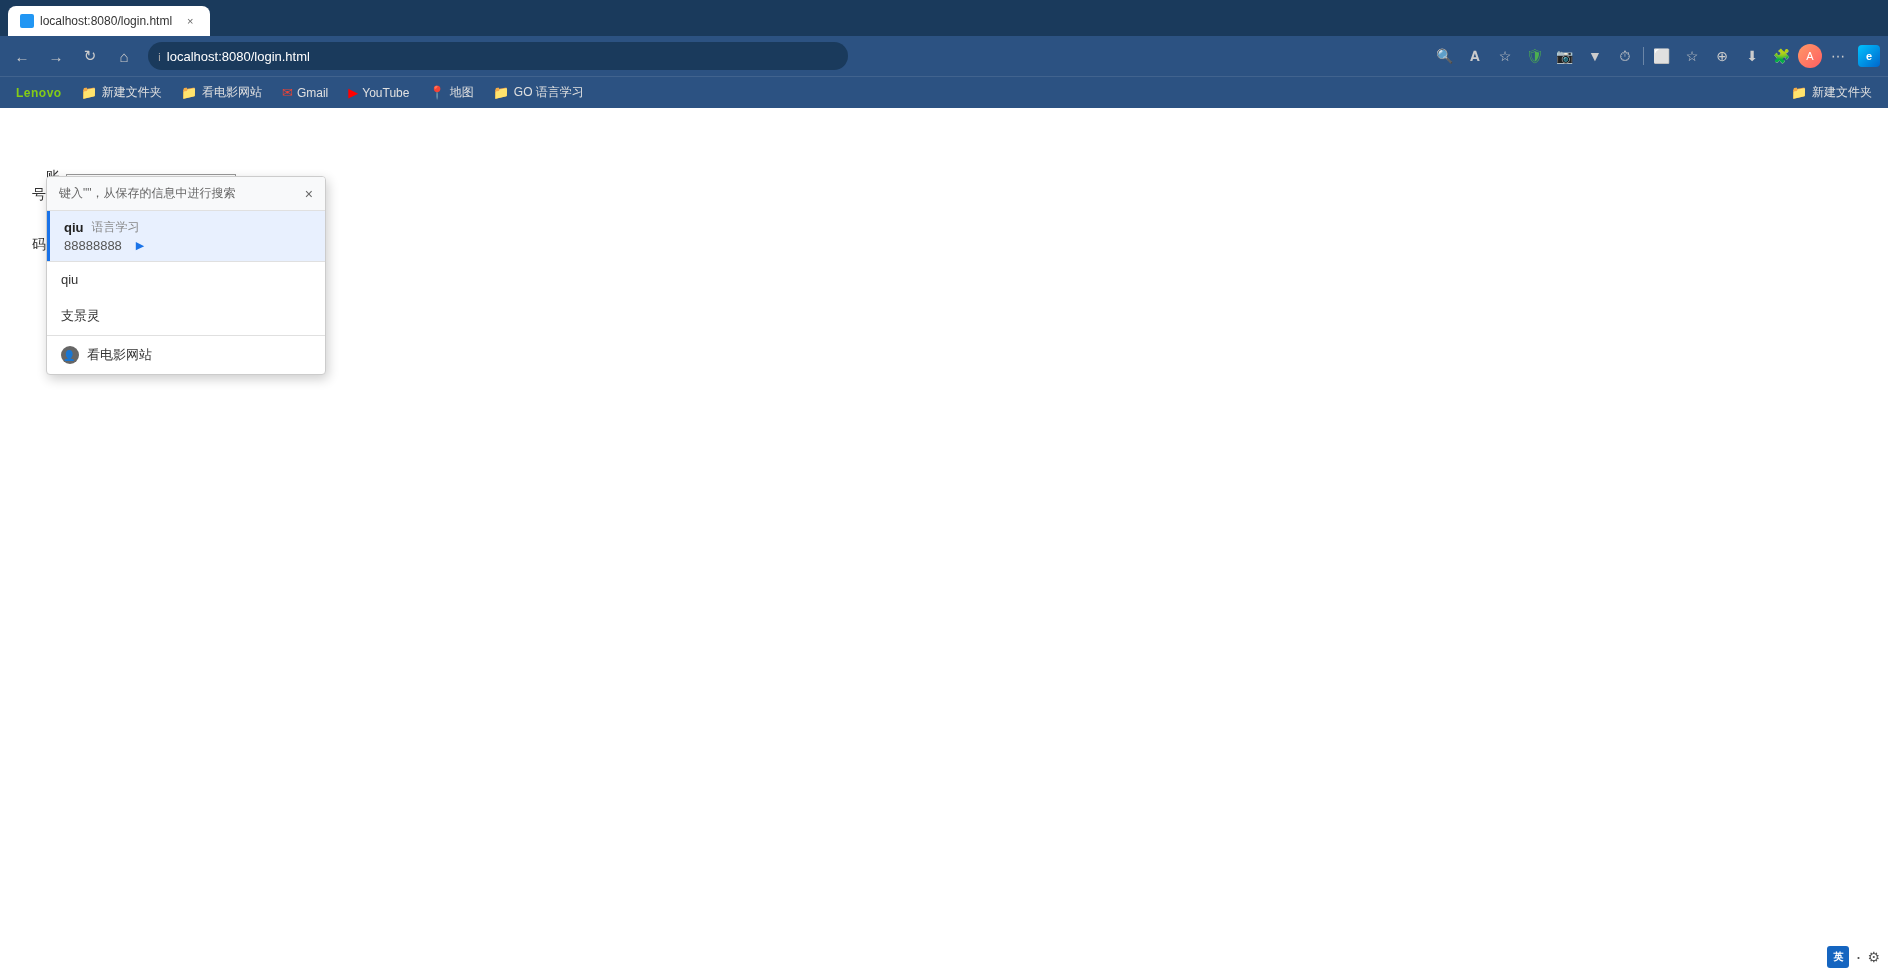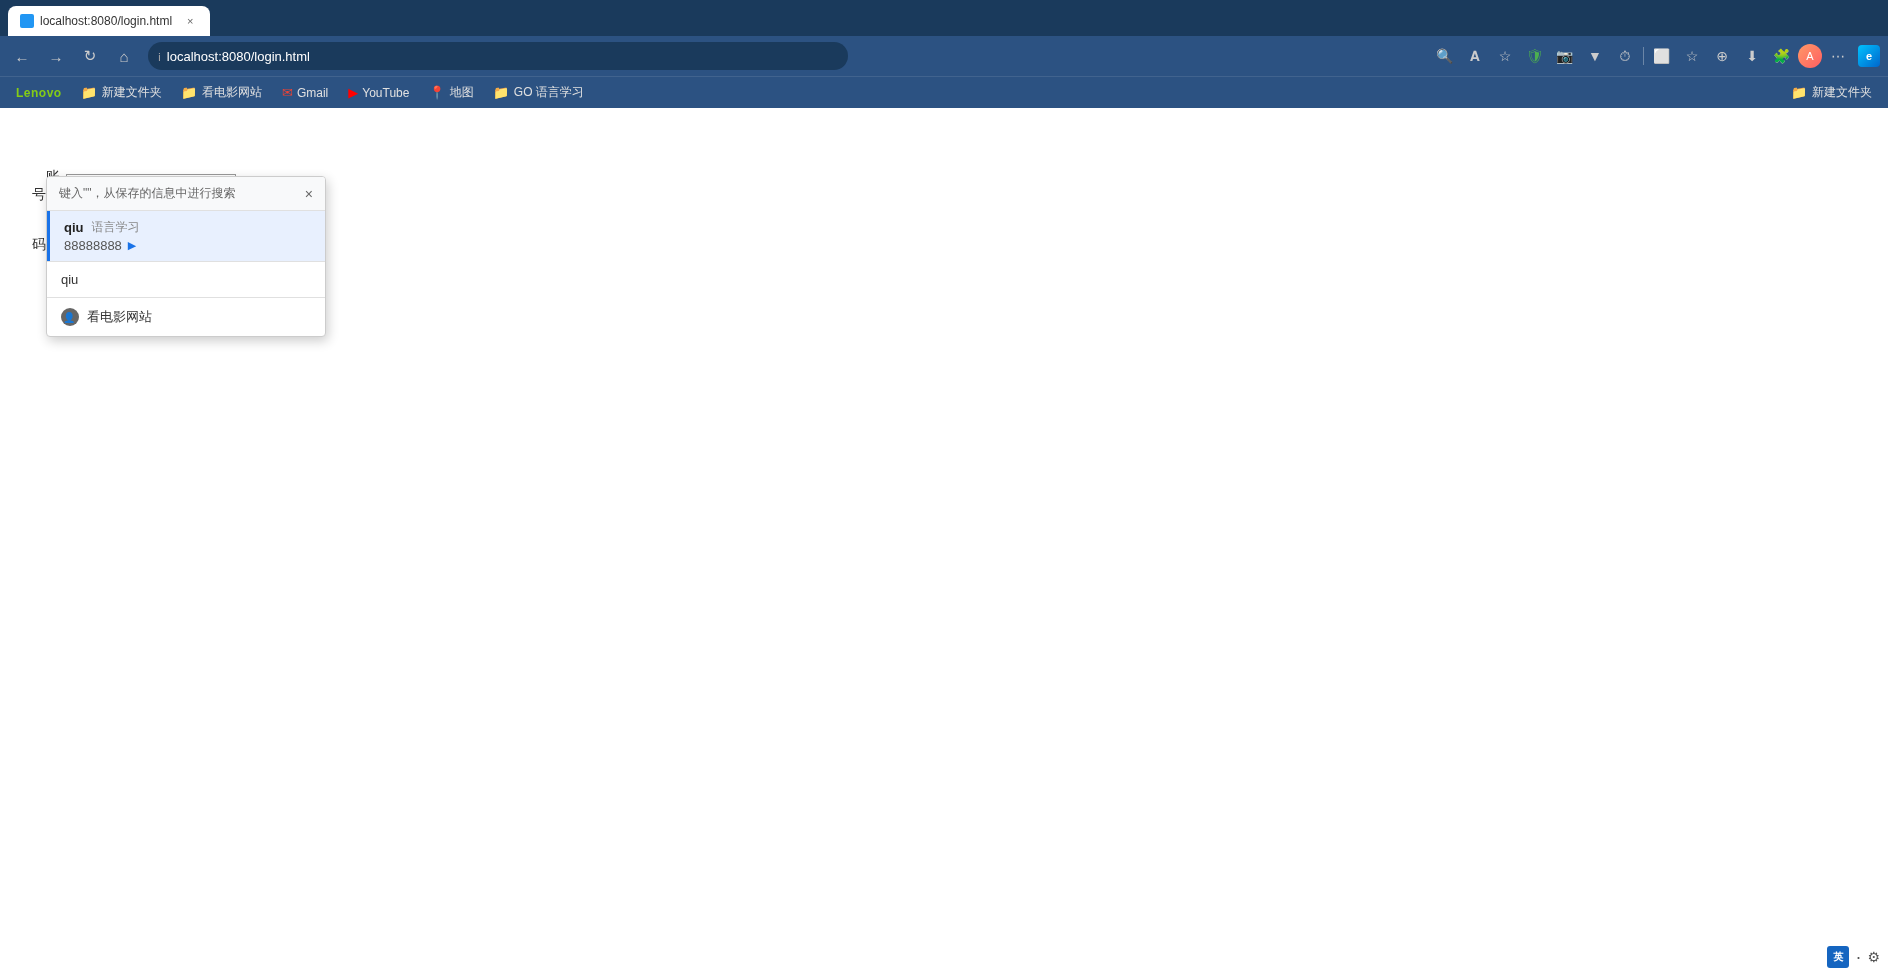--- a/index.html
+++ b/index.html
@@ -320,21 +320,21 @@
       color: #888;
       font-weight: normal;
     }
 
     .autocomplete-selected-password {
       font-size: 13px;
       color: #555;
       margin-top: 2px;
       display: flex;
       align-items: center;
-      gap: 6px;
+      gap: 14px;
     }
 
     .arrow-cursor {
       color: #1a73e8;
       font-size: 11px;
     }
 
     .autocomplete-divider {
       height: 1px;
       background: #e0e0e0;
@@ -544,20 +544,23 @@
         <span class="arrow-cursor">▶</span>
       </div>
     </div>
 
     <div class="autocomplete-divider"></div>
 
     <div class="autocomplete-item">
       <span>qiu</span>
     </div>
 
+    <div class="autocomplete-item">
+      <span>支景灵</span>
+    </div>
 
     <div class="autocomplete-manage">
       <div class="manage-icon">
         <span style="font-size:10px;">👤</span>
       </div>
       <span>看电影网站</span>
     </div>
   </div>
 </div>
 

